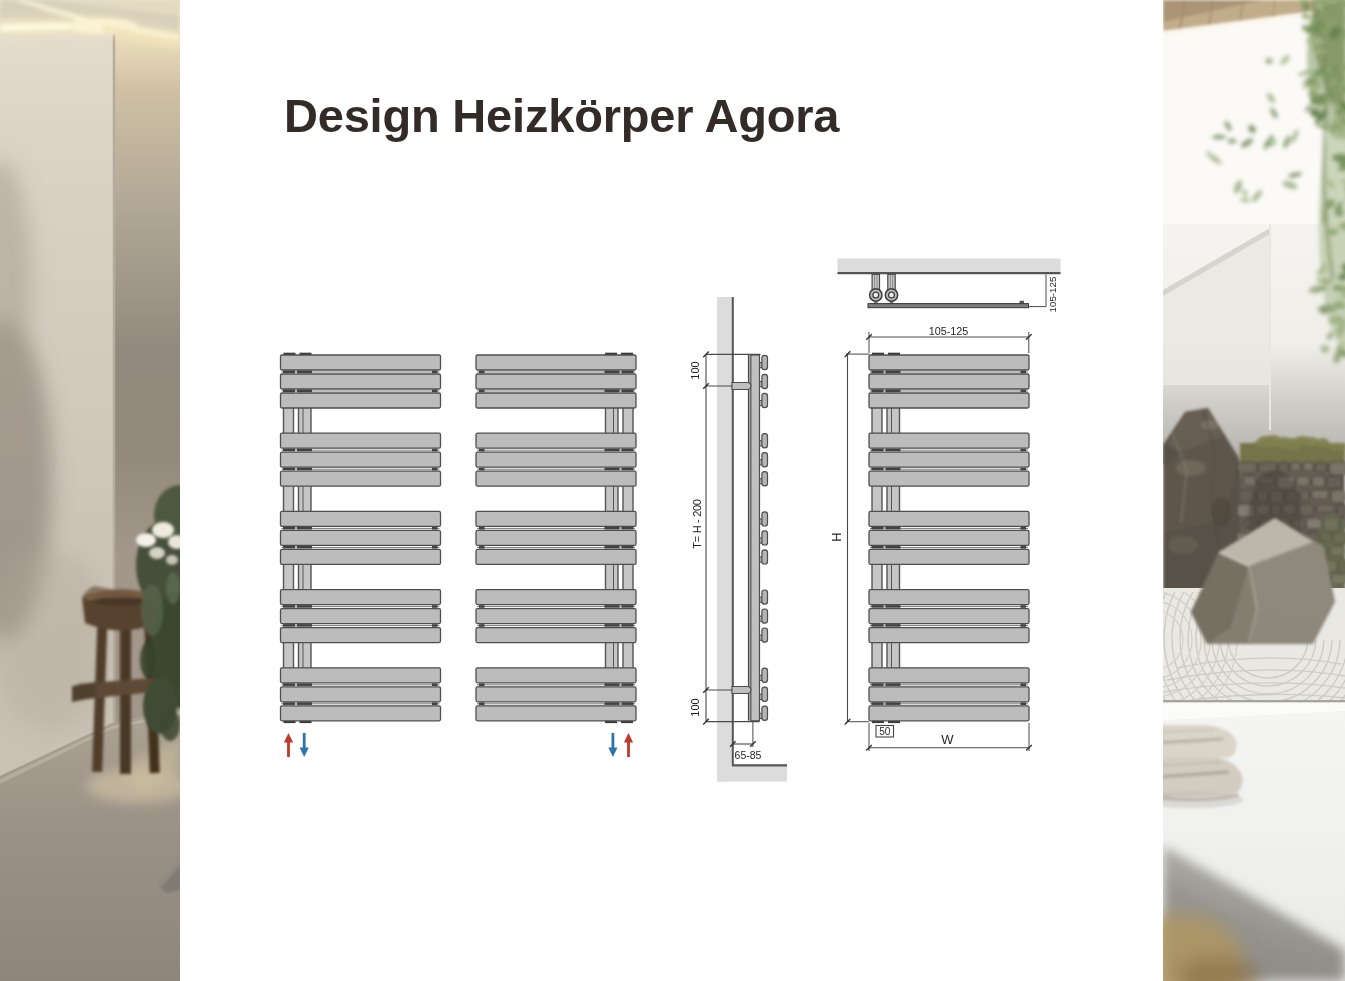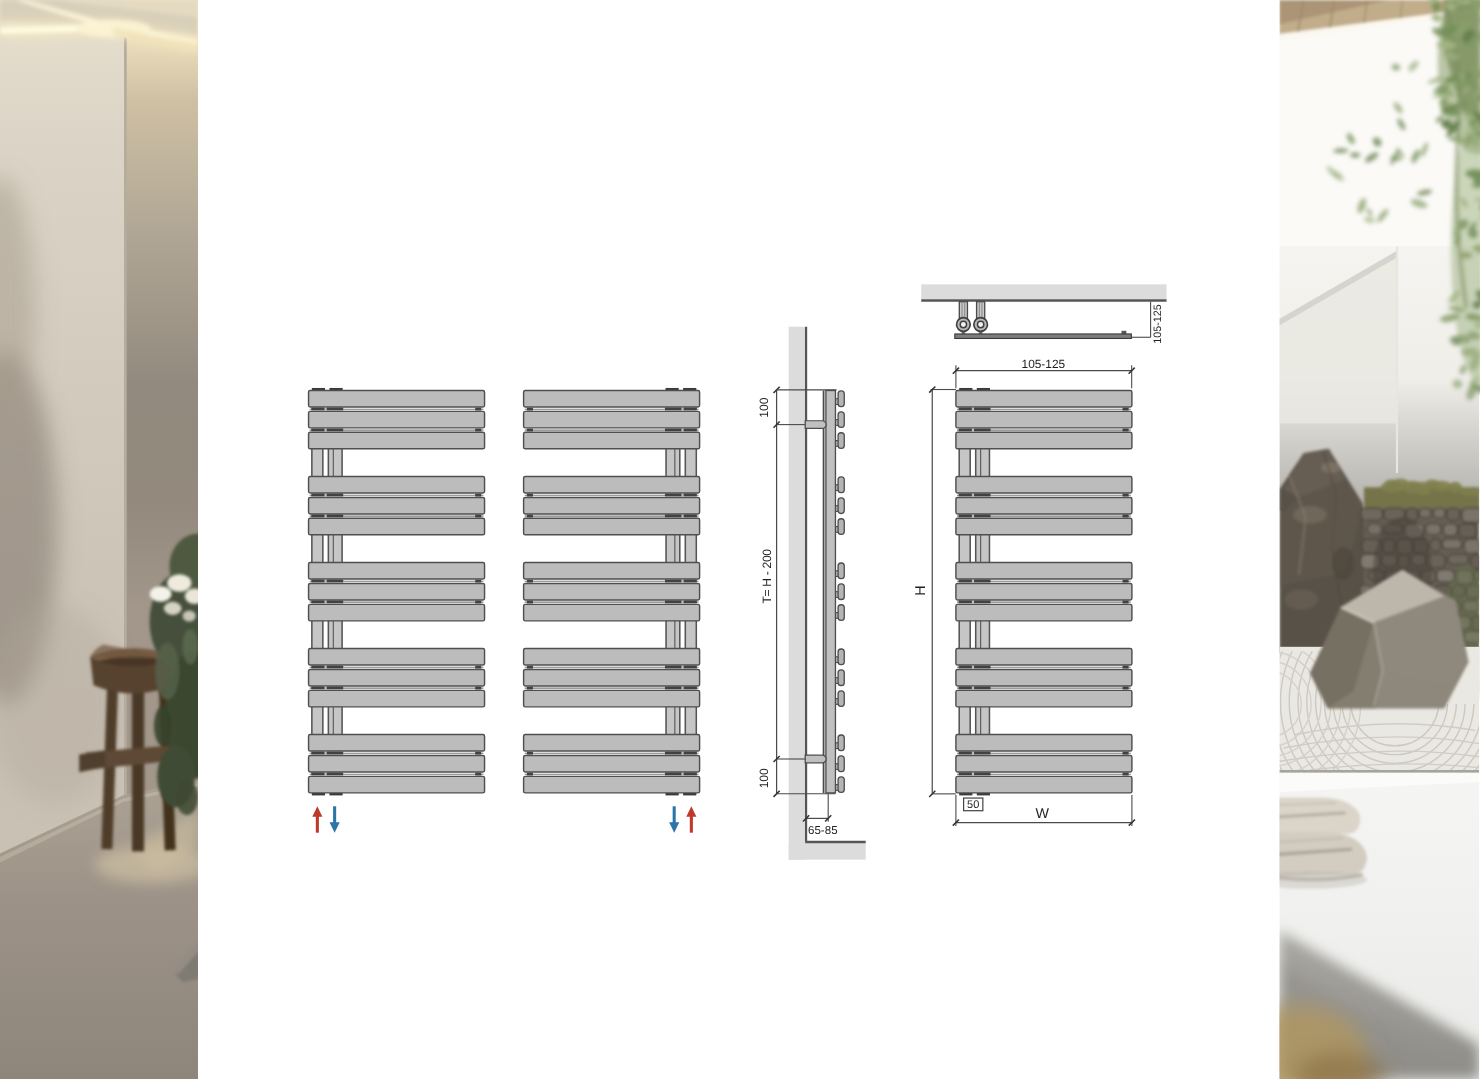--- a/index.html
+++ b/index.html
@@ -499,20 +499,21 @@
           <path d="M-10,797 Q40,803 76,795" stroke="#968f84" stroke-width="3.2" fill="none" opacity="0.6"></path>
           <ellipse cx="28" cy="800" rx="52" ry="8" fill="#b5b0a6" opacity="0.38"></ellipse>
         </g>
 
 <g filter="url(#rb8)">
           <ellipse cx="18" cy="962" rx="62" ry="48" fill="#b2975f" opacity="0.8"></ellipse>
           <ellipse cx="55" cy="980" rx="42" ry="24" fill="#8a6f45" opacity="0.65"></ellipse>
         </g>
       </svg></div>
 
+<div id="title">Design Heizkörper Agora</div>
 
 <div id="drawwrap"><svg id="draw" width="1345" height="981" viewBox="0 0 1345 981" font-family="Liberation Sans, sans-serif">
 <g>
           <rect x="283.5" y="407.0" width="10" height="27.2" fill="#c6c6c6" stroke="#555555" stroke-width="1.4"></rect>
           <rect x="298.5" y="407.0" width="12.5" height="27.2" fill="#c6c6c6" stroke="#555555" stroke-width="1.4"></rect>
           <line x1="303.0" y1="407.0" x2="303.0" y2="434.2" stroke="#555555" stroke-width="1"></line>
           <rect x="283.5" y="485.2" width="10" height="27.2" fill="#c6c6c6" stroke="#555555" stroke-width="1.4"></rect>
           <rect x="298.5" y="485.2" width="12.5" height="27.2" fill="#c6c6c6" stroke="#555555" stroke-width="1.4"></rect>
           <line x1="303.0" y1="485.2" x2="303.0" y2="512.4" stroke="#555555" stroke-width="1"></line>
           <rect x="283.5" y="563.4" width="10" height="27.2" fill="#c6c6c6" stroke="#555555" stroke-width="1.4"></rect>

